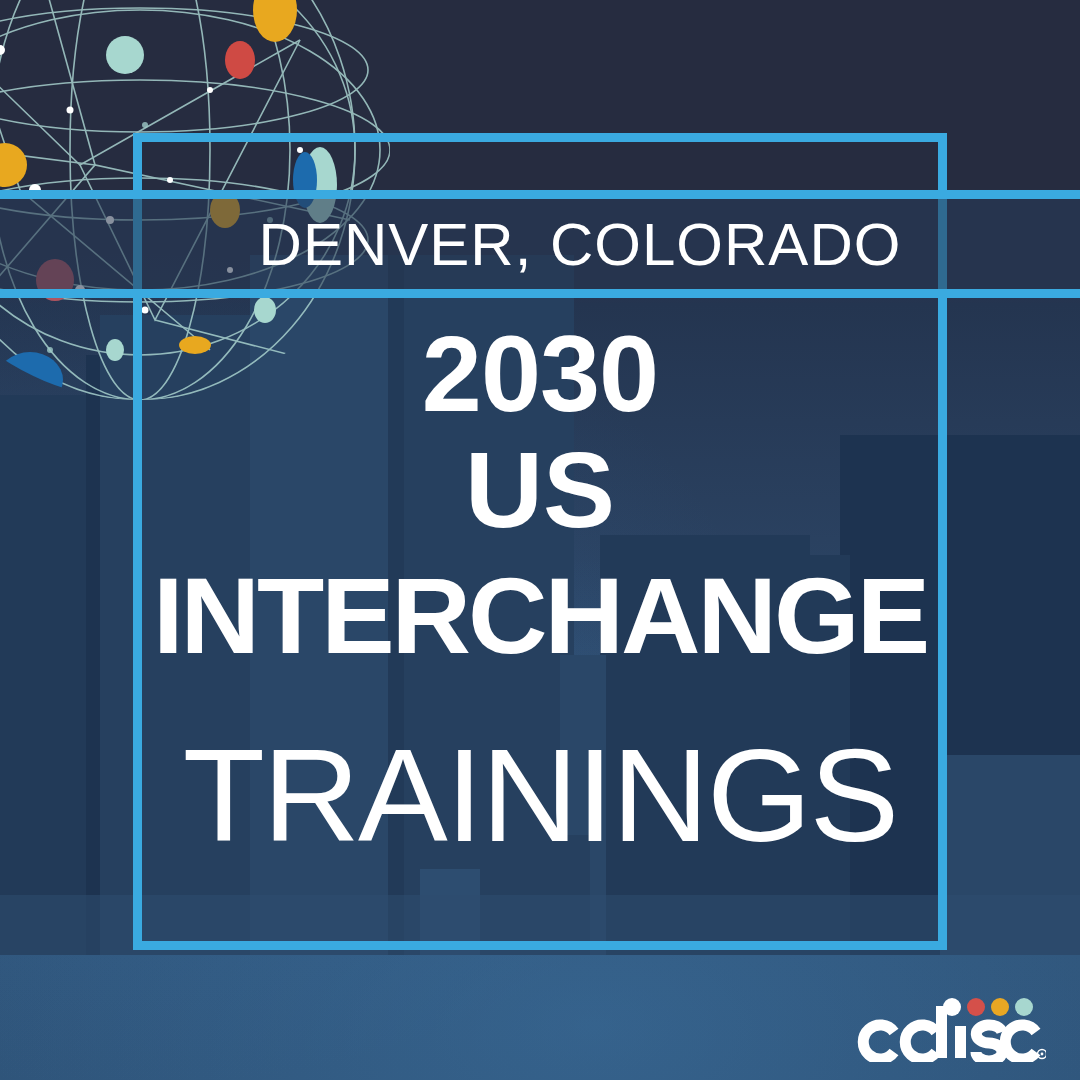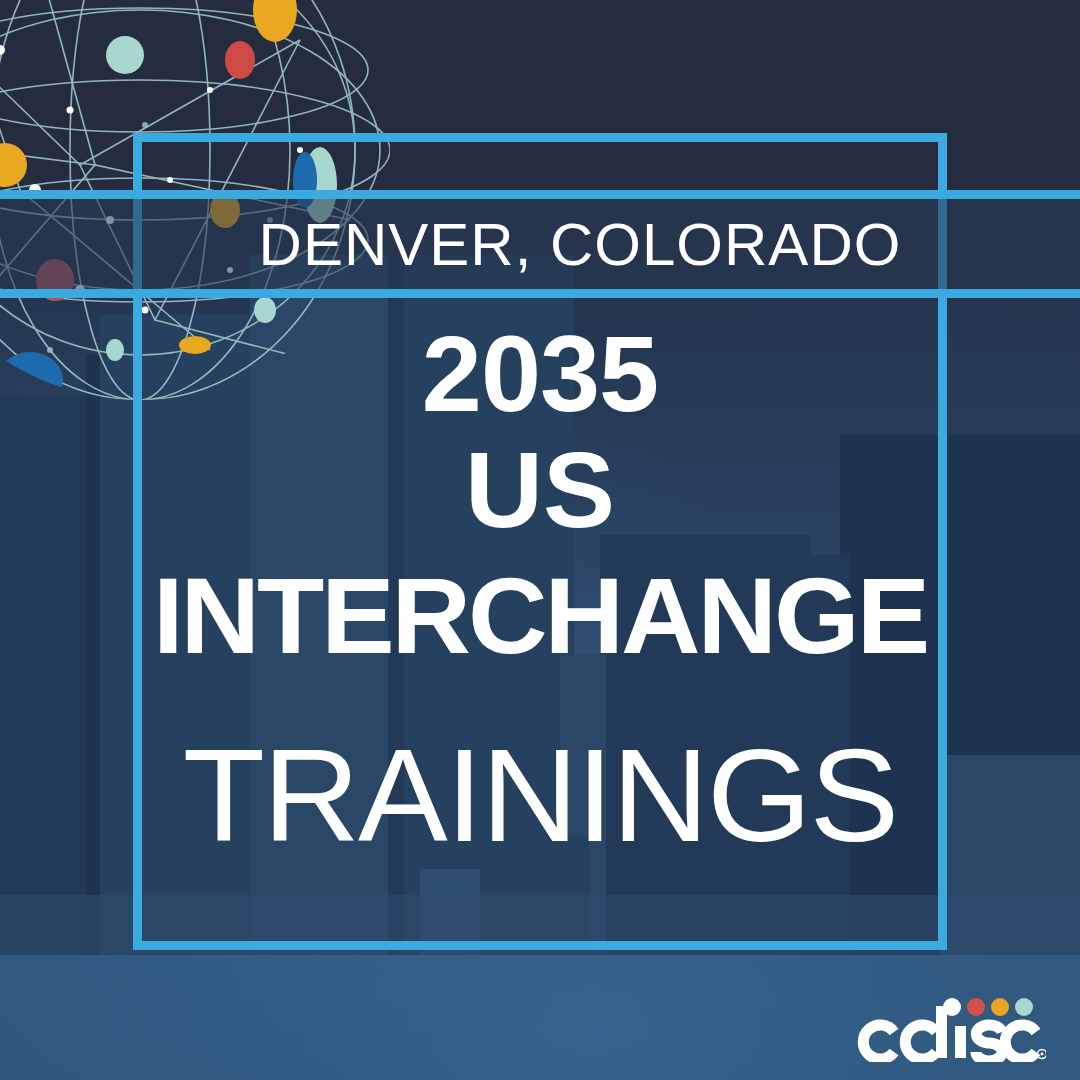--- a/index.html
+++ b/index.html
@@ -310,21 +310,21 @@
 
   <div class="frame"></div>
 
   <div class="band-fill"></div>
   <div class="band top"></div>
   <div class="band bottom"></div>
 
   <div class="city-label">DENVER, COLORADO</div>
 
   <div class="titleblock">
-    <div class="t-year">2035</div>
+    <div class="t-year">2030</div>
     <div class="t-us">US</div>
     <div class="t-interchange">INTERCHANGE</div>
     <div class="t-trainings">TRAININGS</div>
   </div>
 
   <div class="logo">
     <svg viewBox="0 0 190 72" xmlns="http://www.w3.org/2000/svg">
 
       <circle cx="96" cy="17" r="9" fill="#ffffff"></circle>
       <circle cx="120" cy="17" r="9" fill="#d4504a"></circle>

